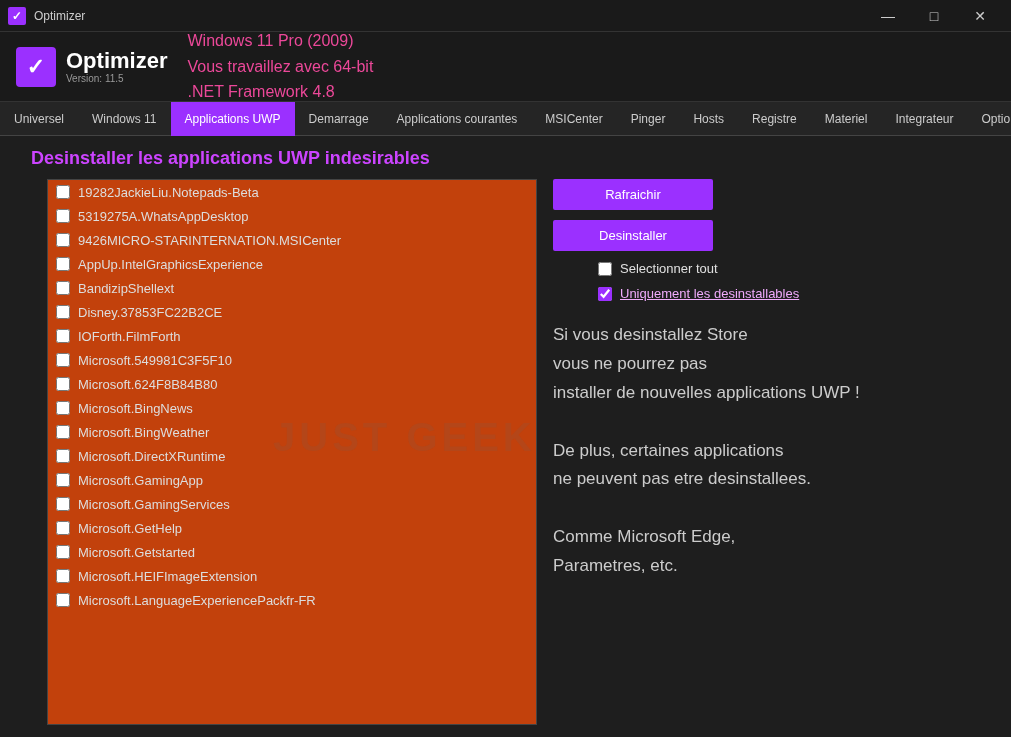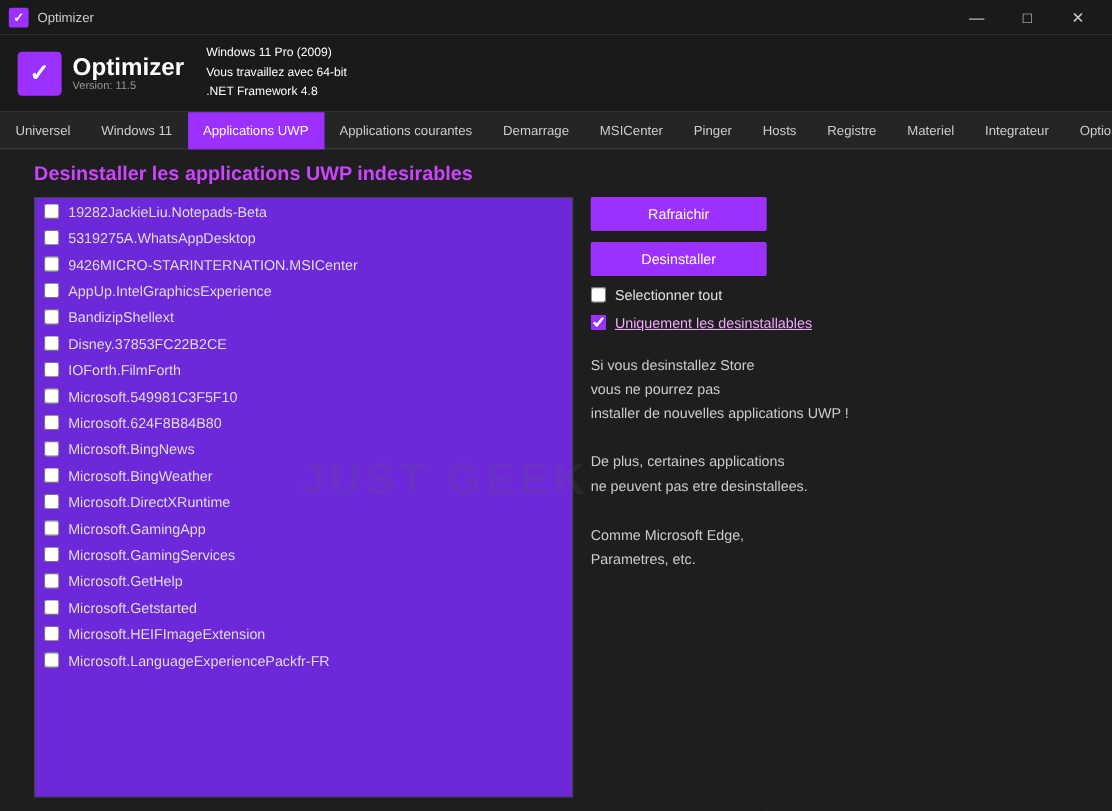--- a/index.html
+++ b/index.html
@@ -80,22 +80,22 @@
       font-size: 22px;
       font-weight: bold;
       color: white;
       line-height: 1.1;
     }
     .logo-version {
       font-size: 10px;
       color: #999;
     }
     .app-info {
-      font-size: 11px;
-      color: #ffffff;
+      font-size: 16px;
+      color: #ec4899;
       line-height: 1.6;
     }
 
     
     .nav-tabs {
       background: #252525;
       display: flex;
       border-bottom: 1px solid #444;
       height: 34px;
     }
@@ -135,24 +135,25 @@
     .content-area {
       display: flex;
       gap: 16px;
       flex: 1;
       overflow: hidden;
     }
 
     
     .app-list-container {
       width: 490px;
-      background: #6d28d9;
+      background: #c2410c;
       border: 1px solid #444;
       overflow-y: scroll;
       flex-shrink: 0;
+      margin-left: 16px;
     }
     .app-list-item {
       display: flex;
       align-items: center;
       padding: 4px 8px;
       font-size: 13px;
       color: #ddd;
       cursor: pointer;
       gap: 8px;
       min-height: 24px;
@@ -182,39 +183,40 @@
       padding: 8px 20px;
       font-size: 13px;
       cursor: pointer;
       border-radius: 2px;
       width: 160px;
       text-align: center;
     }
 
     .checkbox-row {
       display: flex;
-      align-items: flex-start;
+      align-items: flex-end;
       gap: 8px;
       font-size: 13px;
+      margin-left: 45px;
     }
     .checkbox-row input[type="checkbox"] {
       width: 14px;
       height: 14px;
       accent-color: #9b30ff;
     }
 
     .link-purple {
       color: #f0abfc;
       font-size: 13px;
       text-decoration: underline;
       cursor: pointer;
     }
 
     .info-text {
-      font-size: 13px;
+      font-size: 17px;
       color: #ccc;
       line-height: 1.7;
       margin-top: 10px;
     }
 
     
     .watermark {
       position: absolute;
       top: 50%;
       left: 40%;
@@ -266,22 +268,22 @@
     <div>Vous travaillez avec 64-bit</div>
     <div>.NET Framework 4.8</div>
   </div>
 </div>
 
 <div class="nav-tabs">
 
 <button class="nav-tab">Universel</button>
     <button class="nav-tab">Windows 11</button>
     <button class="nav-tab active">Applications UWP</button>
+    <button class="nav-tab">Demarrage</button>
     <button class="nav-tab">Applications courantes</button>
-    <button class="nav-tab">Demarrage</button>
     <button class="nav-tab">MSICenter</button>
     <button class="nav-tab">Pinger</button>
     <button class="nav-tab">Hosts</button>
     <button class="nav-tab">Registre</button>
     <button class="nav-tab">Materiel</button>
     <button class="nav-tab">Integrateur</button>
     <button class="nav-tab">Options</button>
   </div>
 
 <div class="main-content" style="position:relative;padding-left:31px;">

